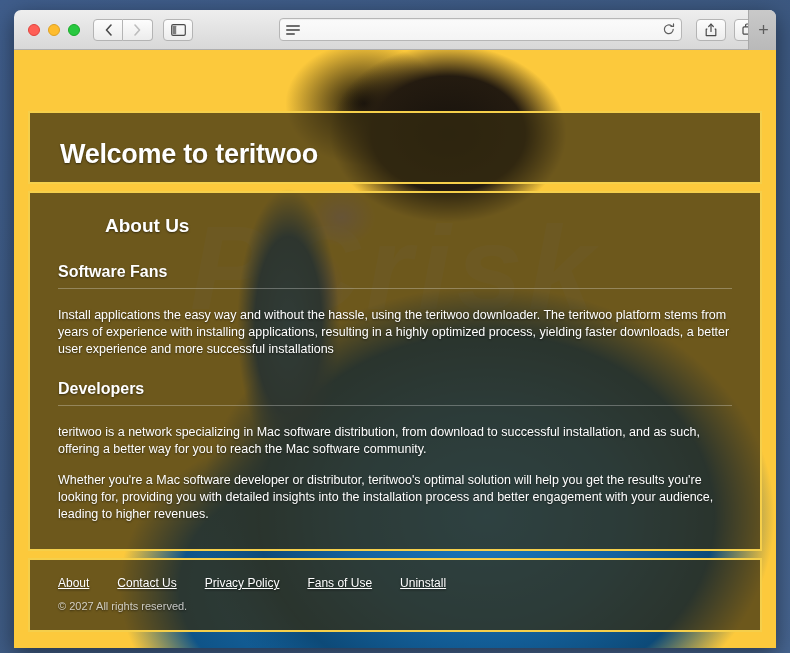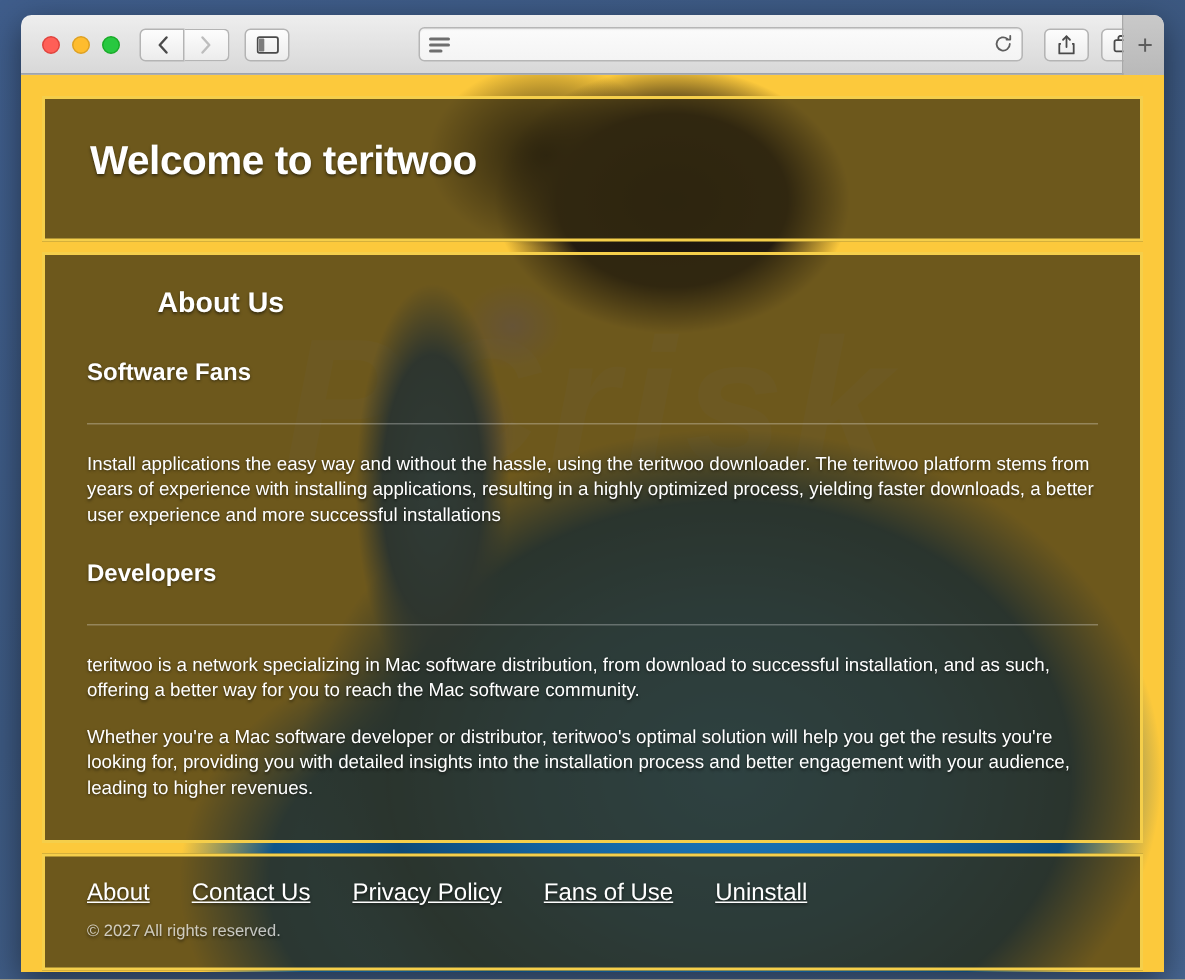--- a/index.html
+++ b/index.html
@@ -147,22 +147,23 @@
   }
 
   .panel {
     background: rgba(54,44,16,.72);
     border: 2px solid #f5cf4b;
     color: #ffffff;
   }
 
   
   #hero-panel {
-    padding: 26px 30px 36px;
+    padding: 26px 30px 12px;
     margin-bottom: 7px;
+    margin-top: 47px;
   }
   #hero-title {
     font-size: 27px;
     font-weight: 700;
     letter-spacing: -.3px;
     text-shadow: 0 1px 2px rgba(0,0,0,.5);
   }
 
   
   #about-panel {
@@ -172,21 +173,21 @@
   #about-heading {
     font-size: 19px;
     font-weight: 700;
     margin-bottom: 26px;
     text-shadow: 0 1px 2px rgba(0,0,0,.5);
     margin-left: 47px;
   }
   .section-heading {
     font-size: 16px;
     font-weight: 700;
-    padding-bottom: 24px;
+    padding-bottom: 7px;
     border-bottom: 1px solid rgba(255,255,255,.28);
     margin-bottom: 18px;
     text-shadow: 0 1px 2px rgba(0,0,0,.5);
   }
   .section-block { margin-bottom: 22px; }
   .section-block:last-child { margin-bottom: 0; margin-top: 16px; }
   .body-text {
     font-size: 12.5px;
     line-height: 17px;
     margin-bottom: 14px;
@@ -197,21 +198,21 @@
   
   #footer-panel {
     padding: 16px 28px 18px;
   }
   #footer-links {
     display: flex;
     gap: 28px;
     margin-bottom: 10px;
   }
   .footer-link {
-    font-size: 16px;
+    font-size: 12px;
     color: #ffffff;
     text-decoration: underline;
     text-shadow: 0 1px 2px rgba(0,0,0,.55);
   }
   #copyright {
     font-size: 11px;
     color: rgba(255,255,255,.72);
     text-shadow: 0 1px 2px rgba(0,0,0,.55);
   }
 </style>

